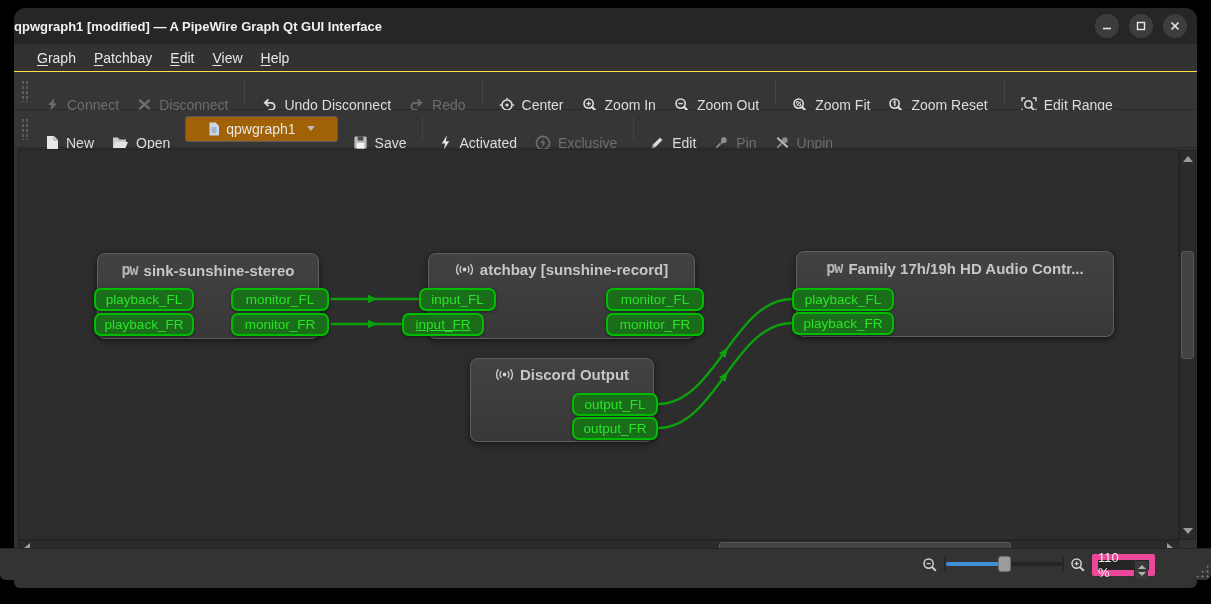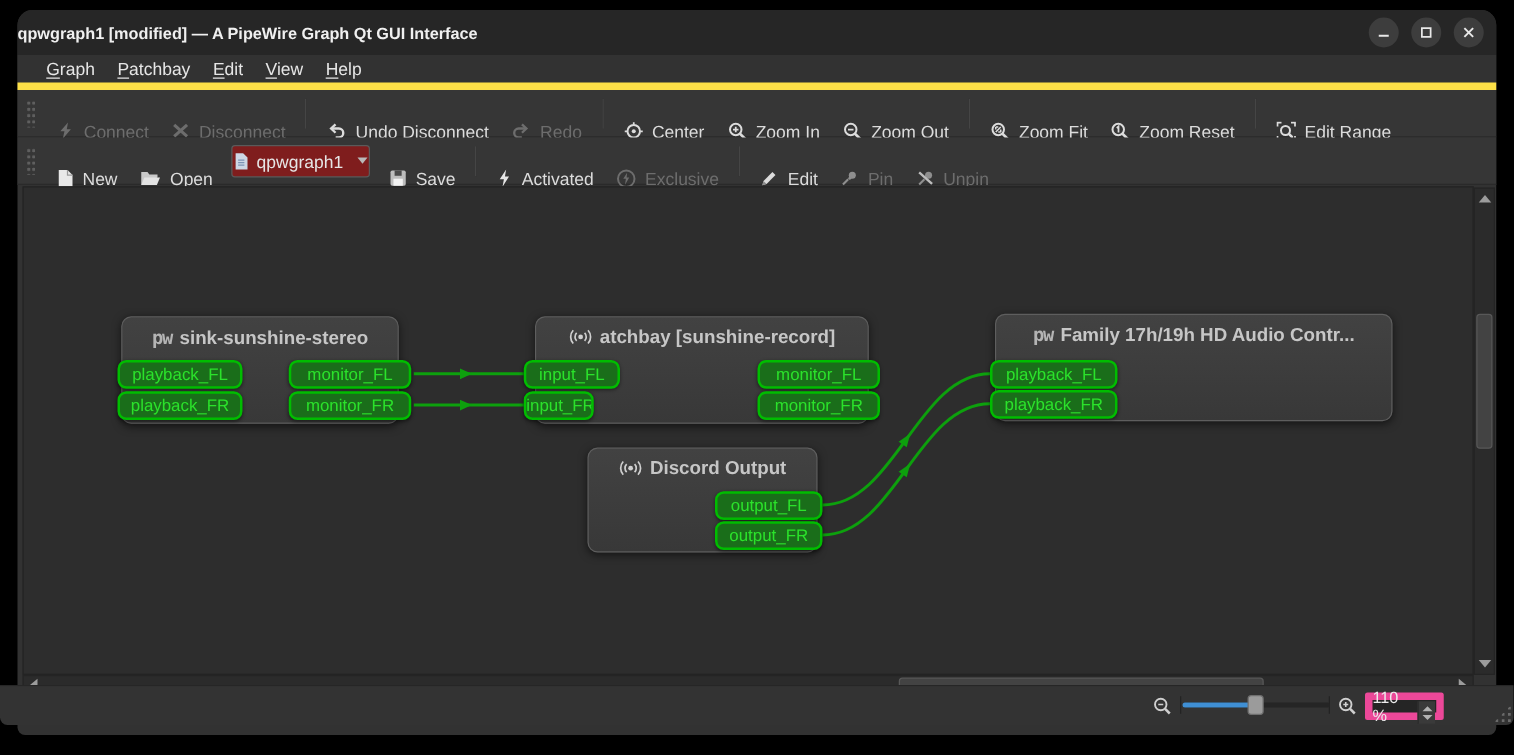--- a/index.html
+++ b/index.html
@@ -11,42 +11,42 @@
             background:#323232; border-radius:12px 12px 6px 6px; }
   #titlebar { position:absolute; left:0; top:0; width:100%; height:36px; background:#262626;
               border-radius:12px 12px 0 0; display:flex; align-items:center; justify-content:flex-start; }
   #title { color:#f0f0f0; font-size:13px; font-weight:bold; }
   .winbtns { position:absolute; right:10px; top:6px; display:flex; gap:10px; }
   .winbtn { width:24px; height:24px; border-radius:50%; background:#3d3d3d; display:flex; align-items:center; justify-content:center; }
   .winbtn svg { stroke:#e8e8e8; }
 
   
   #menubar { position:absolute; left:0; top:36px; width:100%; height:28px; background:#323232;
-             display:flex; align-items:center; padding-left:14px; border-bottom:6px solid #fde047; }
+             display:flex; align-items:center; padding-left:14px; border-bottom:1px solid #fde047; }
   .menu-item { color:#e6e6e6; font-size:14px; padding:3px 9px; }
   .mn { text-decoration:underline; text-underline-offset:2px; }
 
   
   .toolbar { position:absolute; left:0; width:100%; height:38px; background:#363636;
              display:flex; align-items:center; border-bottom:1px solid #2a2a2a; }
   #toolbar-graph { top:64px; }
   #toolbar-patchbay { top:102px; }
   .tb-handle { width:7px; height:22px; margin:0 8px 0 7px;
                background-image:radial-gradient(#5f5f5f 1px, transparent 1.2px);
                background-size:4px 5px; }
   .tb-btn { display:inline-flex; align-items:center; gap:7px; color:#dcdcdc; font-size:14px;
             padding:0 9px; height:30px; border-radius:3px; white-space:nowrap;margin-top:28px; }
   .tb-btn.disabled { color:#6d6d6d; }
   .tb-btn svg { flex:0 0 auto; }
   .tb-sep { width:1px; height:24px; background:#272727; border-right:1px solid #454545; margin:0 7px; }
   .ic { stroke:currentColor; fill:none; }
 
   
-  #combo { display:inline-flex; align-items:center; gap:6px; background:#7f1d1d; border:1px solid #5a5a5a;
-           border-radius:3px; height:26px; padding:0 1px; margin:0 6px; color:#e6e6e6; font-size:14px; }
+  #combo { display:inline-flex; align-items:center; gap:6px; background:#a16207; border:1px solid #5a5a5a;
+           border-radius:3px; height:26px; padding:0 22px; margin:0 6px; color:#e6e6e6; font-size:14px; }
   #combo .arrow { width:0; height:0; border-left:4px solid transparent; border-right:4px solid transparent;
                   border-top:5px solid #b9b9b9; margin-left:5px; }
 
   
   #canvas { position:absolute; left:4px; top:141px; width:1161px; height:391px;
             background:#2d2d2d; border:1px solid #232323; }
   
   .node { position:absolute; background:linear-gradient(#424242,#383838); border:1px solid #5e5e5e;
           border-radius:8px; box-shadow:0 2px 7px rgba(0,0,0,.55); }
   .node-title { display:flex; align-items:center; justify-content:center; gap:6px; margin-top:7px;
@@ -331,21 +331,21 @@
       <path d="M-5,-4 L5.5,0 L-5,4 Z" transform="translate(725,375.5) rotate(-55)"></path>
     </g>
   </svg>
 
   <div class="port" style="left:94px;top:288px;width:100px;">playback_FL</div>
   <div class="port" style="left:94px;top:313px;width:100px;">playback_FR</div>
   <div class="port" style="left:231px;top:288px;width:98px;">monitor_FL</div>
   <div class="port" style="left:231px;top:313px;width:98px;">monitor_FR</div>
 
   <div class="port" style="left:419px;top:288px;width:77px;">input_FL</div>
-  <div class="port" style="left:419px;top:313px;width:56px;">input_FR</div>
+  <div class="port" style="left:402px;top:313px;width:82px;text-decoration:underline;">input_FR</div>
   <div class="port" style="left:606px;top:288px;width:98px;">monitor_FL</div>
   <div class="port" style="left:606px;top:313px;width:98px;">monitor_FR</div>
 
   <div class="port" style="left:792px;top:288px;width:102px;">playback_FL</div>
   <div class="port" style="left:792px;top:312px;width:102px;">playback_FR</div>
 
   <div class="port" style="left:572px;top:393px;width:86px;">output_FL</div>
   <div class="port" style="left:572px;top:417px;width:86px;">output_FR</div>
 
   <div id="hscroll" class="sb-track">

